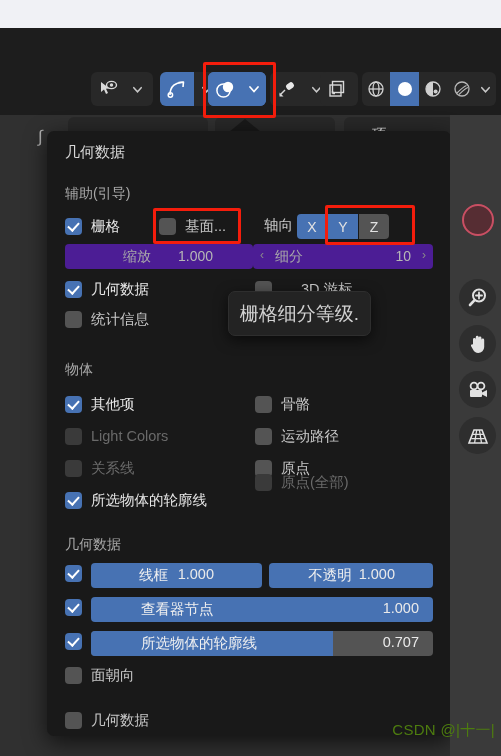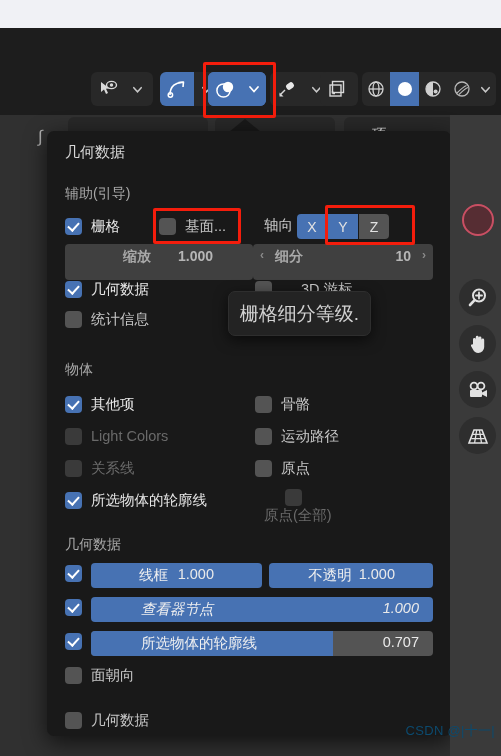--- a/index.html
+++ b/index.html
@@ -60,22 +60,22 @@
   .cbox.on::after {
     content:""; position:absolute; left:5px; top:2px; width:5px; height:9px;
     border:solid #fff; border-width:0 2px 2px 0; transform:rotate(42deg);
   }
   .cbox.dim { background:#3a3a3a; }
   .cblabel { margin-left:9px; font-size:14.5px; color:#c8c8c8; white-space:nowrap; }
   .cblabel.on { color:#e8e8e8; }
   .cblabel.dim { color:#6a6a6a; }
 
   
-  .field { position:absolute; height:36px; border-radius:4px; background:#404040;
-           display:flex; align-items:center; overflow:hidden;font-weight:bold; }
+  .field { position:absolute; height:25px; border-radius:4px; background:#4c1d95;
+           display:flex; align-items:center; overflow:hidden; }
   .field .fname { position:absolute; left:0; right:0; text-align:center; font-size:14px; color:#a9a9a9; }
   .field .fname.lefty { text-align:left; left:22px; }
   .field .fval { position:absolute; right:12px; font-size:14px; color:#b6b6b6; }
   .arrow-l, .arrow-r { position:absolute; font-size:12px; color:#8a8a8a; top:4px; }
   .arrow-l { left:7px; } .arrow-r { right:7px; }
 
   
   .sfield { position:absolute; height:25px; border-radius:4px; background:#4772b3;
             overflow:hidden; }
   .sfield.partial { background:#545454; }
@@ -102,21 +102,21 @@
   }
   .tooltip span { font-size:19px; color:#d2d2d2; }
 
   
   .gizmo-col { position:absolute; right:0; top:115px; width:51px; height:641px; background:#3a3a3a; }
   .nav-ball { position:absolute; left:462px; top:204px; width:32px; height:32px;
               border-radius:50%; background:#562d33; border:2px solid #c94f63; }
   .circ-btn { position:absolute; left:459px; width:37px; height:37px; border-radius:50%;
               background:#2e2e2e; display:flex; align-items:center; justify-content:center; }
 
-  .watermark { position:absolute; right:6px; bottom:16px; font-size:13px; color:#0c4a6e;
+  .watermark { position:absolute; right:6px; bottom:16px; font-size:15px; color:#4d7c0f;
                letter-spacing:.3px; }
 </style>
 </head>
 <body>
 
 <div id="root">
 
   <div class="top-light"></div>
   <div class="app-dark"></div>
   <div class="viewport-strip"></div>
@@ -320,39 +320,39 @@
     </div>
     <div class="cbrow" style="left:208px; top:326px;">
       <span class="cbox"></span>
       <span class="cblabel">原点</span>
     </div>
 
     <div class="cbrow" style="left:18px; top:358px;">
       <span class="cbox on"></span>
       <span class="cblabel on">所选物体的轮廓线</span>
     </div>
-    <div class="cbrow" style="left:208px; top:358px;flex-direction:column;">
+    <div class="cbrow" style="left:208px; top:340px;">
       <span class="cbox dim"></span>
       <span class="cblabel dim">原点(全部)</span>
     </div>
 
     <div class="sec-head" style="left:18px; top:405px;">几何数据</div>
 
     <span class="cbox on" style="position:absolute; left:18px; top:434px;"></span>
     <div class="sfield" style="left:44px; top:432px; width:171px;">
       <span class="slabel" style="left:-46px;">线框</span>
       <span class="sval" style="right:48px;">1.000</span>
     </div>
     <div class="sfield" style="left:222px; top:432px; width:164px;">
       <span class="slabel" style="left:-42px;">不透明</span>
       <span class="sval" style="right:38px;">1.000</span>
     </div>
 
     <span class="cbox on" style="position:absolute; left:18px; top:468px;"></span>
-    <div class="sfield" style="left:44px; top:466px; width:342px;font-style:italic;">
+    <div class="sfield" style="left:44px; top:466px; width:342px;">
       <span class="slabel lefty">查看器节点</span>
       <span class="sval">1.000</span>
     </div>
 
     <span class="cbox on" style="position:absolute; left:18px; top:502px;"></span>
     <div class="sfield partial" style="left:44px; top:500px; width:342px;">
       <span class="sfill" style="width:70.7%;"></span>
       <span class="slabel lefty">所选物体的轮廓线</span>
       <span class="sval">0.707</span>
     </div>

